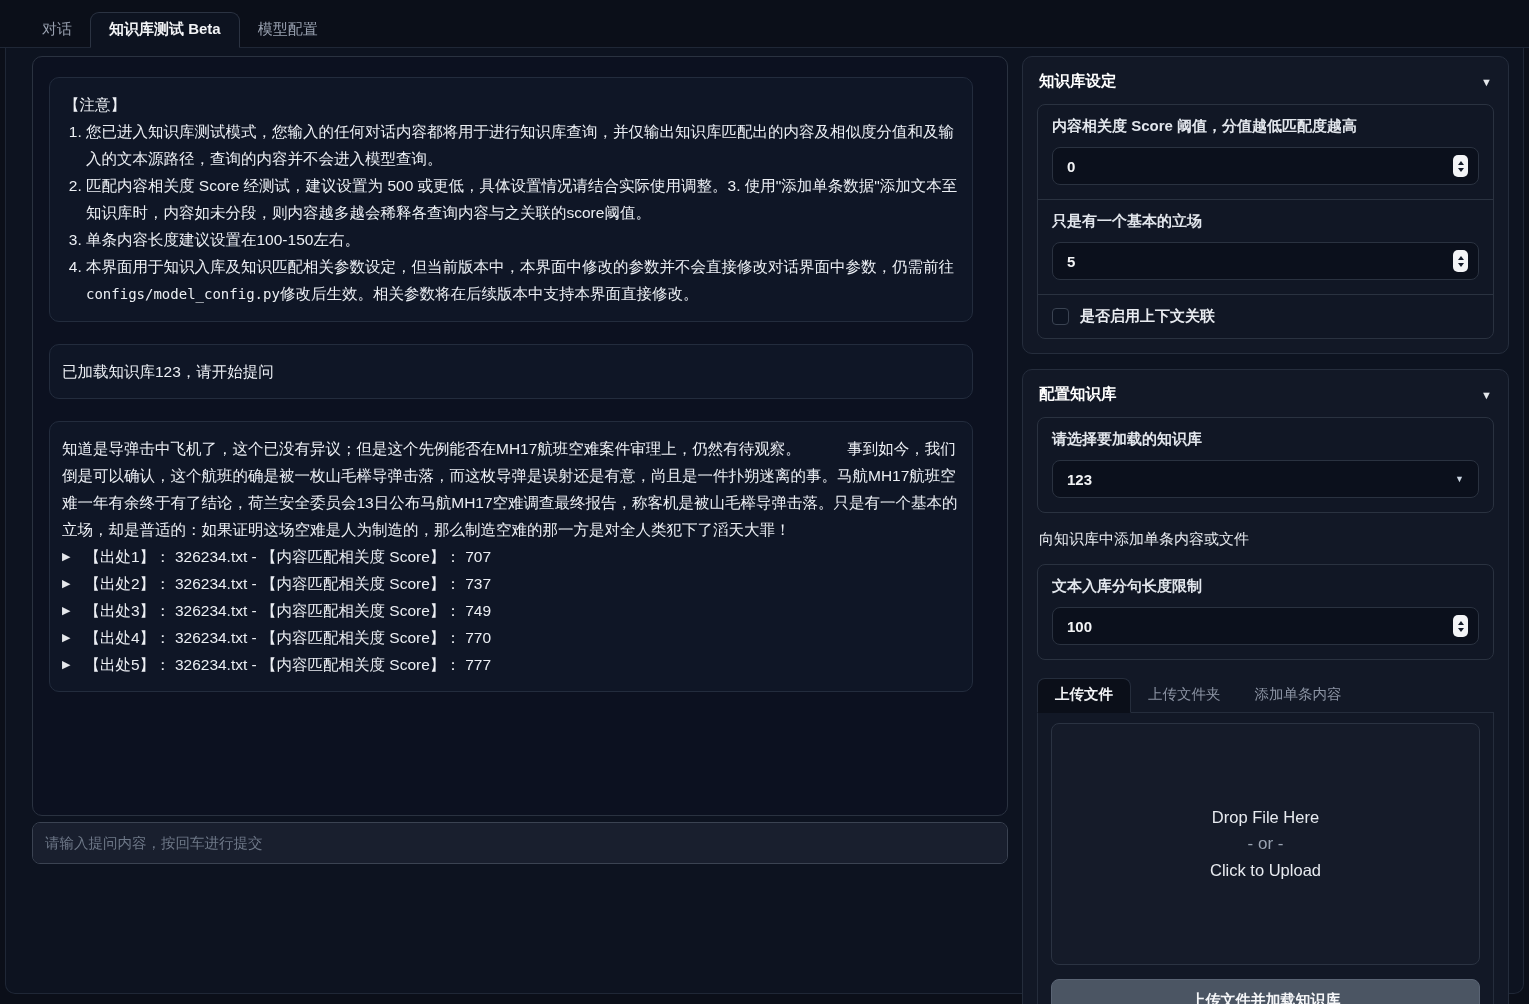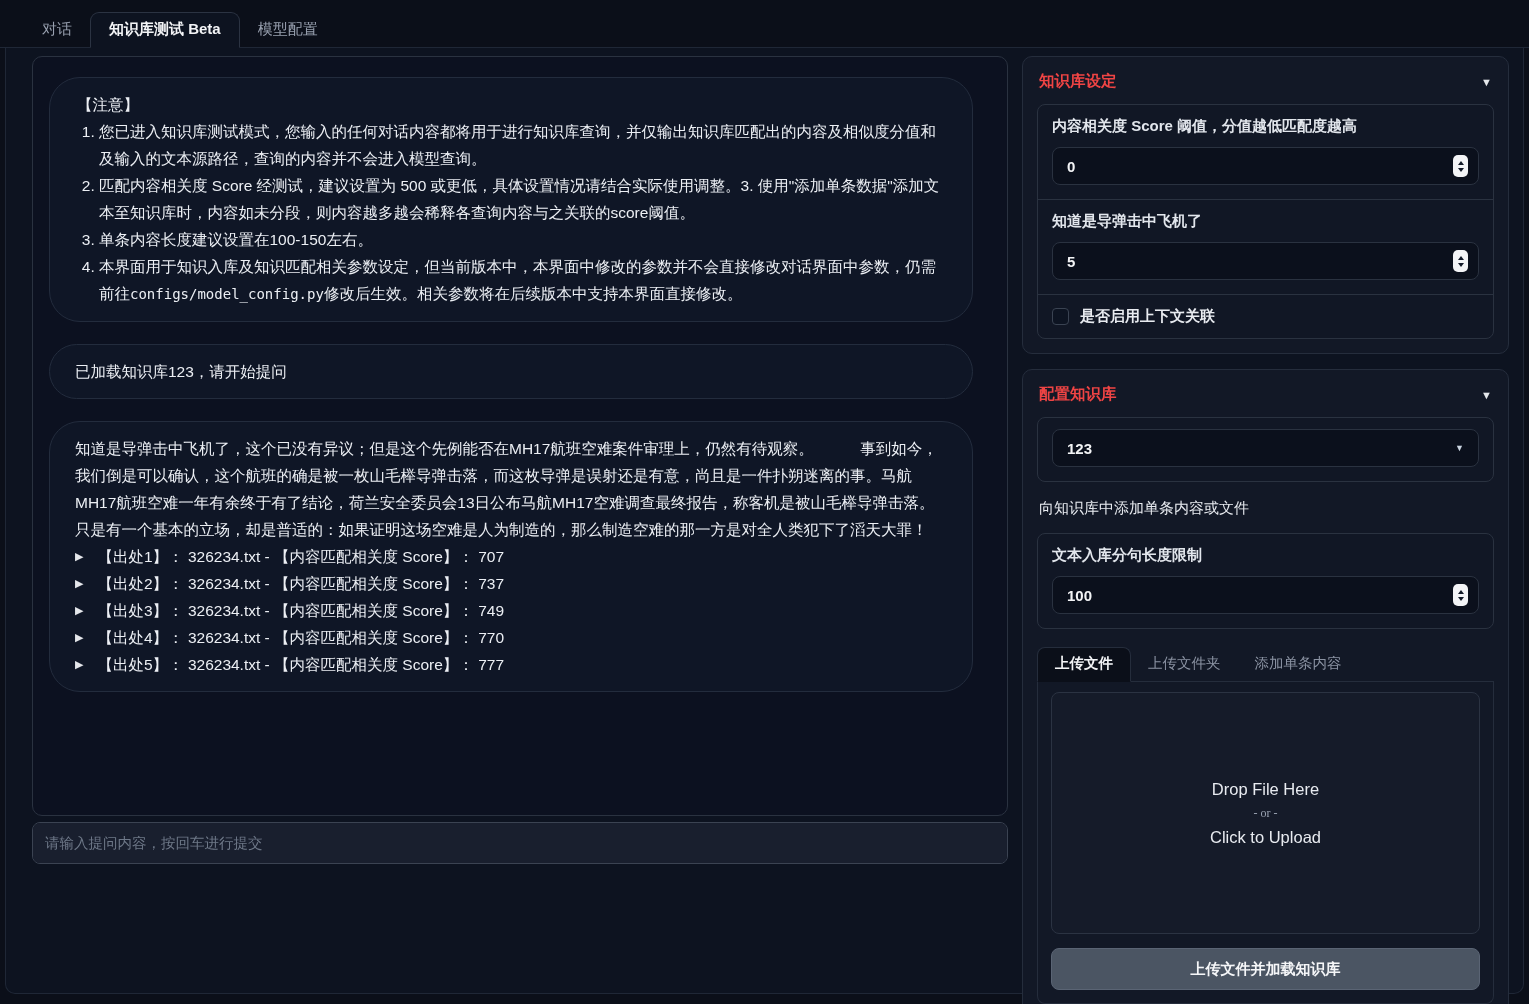--- a/index.html
+++ b/index.html
@@ -45,22 +45,22 @@
 
   
   .chatbot {
     height:760px; width:100%;
     background:#0c1120;
     border:1px solid #2a3240; border-radius:10px;
     padding:20px 16px; overflow:hidden;
     display:flex; flex-direction:column;
   }
   .msg {
-    border-radius:31px;
-    padding:13px 25px;
+    border-radius:10px;
+    padding:13px 12px;
     font-size:15.5px; line-height:27px; color:#eceff4;
   }
   .msg + .msg { margin-top:22px; }
   .msg.bot  { background:#0f1626; border:1px solid #232c3d; margin-right:18px; }
   .msg.user { background:#3a4150; border:1px solid #4a5260; margin-left:18px; }
 
   .notice-title { margin-left:2px; }
   .notice ol { padding-left:24px; margin-top:0; }
   .notice code {
     font-family:"DejaVu Sans Mono","Liberation Mono",monospace;
@@ -84,21 +84,21 @@
   
   .accordion {
     background:#121826;
     border:1px solid #252d3c; border-radius:10px;
     padding:11px 14px 14px;
   }
   .acc-header {
     display:flex; justify-content:space-between; align-items:center;
     padding:3px 2px 12px; cursor:pointer;
   }
-  .acc-title { font-size:15.5px; font-weight:600; color:#ef4444; }
+  .acc-title { font-size:15.5px; font-weight:600; color:#ffffff; }
   .acc-caret { font-size:11px; color:#e5e7eb; }
 
   .group {
     border:1px solid #2a3240; border-radius:8px; background:#111725;
   }
   .group-section { padding:11px 14px 14px;font-weight:bold; }
   .group-section + .group-section { border-top:1px solid #2a3240; }
   .field-label { font-size:15px; color:#e2e6ec; margin:1px 0 11px; }
 
   .numinput, .dropdown {
@@ -145,21 +145,21 @@
     padding:10px 13px 13px;
   }
   .uploadbox {
     height:242px;
     background:#151b29;
     border:1px solid #2b3342; border-radius:8px;
     display:flex; flex-direction:column; align-items:center; justify-content:center;
     gap:7px; cursor:pointer;
   }
   .drop-main { font-size:16.5px; color:#e8ebf0; }
-  .drop-or   { font-size:12px; color:#9aa3b2;font-family:Liberation Serif, serif; }
+  .drop-or   { font-size:17px; color:#9aa3b2; }
   .upload-btn {
     margin-top:14px; height:42px; width:100%;
     background:#4b5563; border:1px solid #5a6474; border-radius:8px;
     color:#f5f6f8; font-size:15px; font-weight:bold;
     display:flex; align-items:center; justify-content:center; cursor:pointer;
   }
 </style>
 </head>
 <body>
 
@@ -234,21 +234,21 @@
             <div class="field-label">内容相关度 Score 阈值，分值越低匹配度越高</div>
             <div class="numinput">
               <span>0</span>
               <span class="spinner">
                   <span class="spin-up"></span>
                   <span class="spin-down"></span>
                 </span>
             </div>
           </div>
           <div class="group-section">
-            <div class="field-label">知道是导弹击中飞机了</div>
+            <div class="field-label">只是有一个基本的立场</div>
             <div class="numinput">
               <span>5</span>
               <span class="spinner">
                   <span class="spin-up"></span>
                   <span class="spin-down"></span>
                 </span>
             </div>
           </div>
           <div class="group-section checkbox-row">
             <span class="checkbox"></span>
@@ -258,20 +258,21 @@
       </div>
 
       <div class="accordion">
         <div class="acc-header">
           <span class="acc-title">配置知识库</span>
           <span class="acc-caret">▼</span>
         </div>
 
         <div class="group">
           <div class="group-section">
+            <div class="field-label">请选择要加载的知识库</div>
             <div class="dropdown">
               <span>123</span>
               <span class="dd-caret">▼</span>
             </div>
           </div>
         </div>
 
         <div class="markdown-hint">向知识库中添加单条内容或文件</div>
 
         <div class="group">

